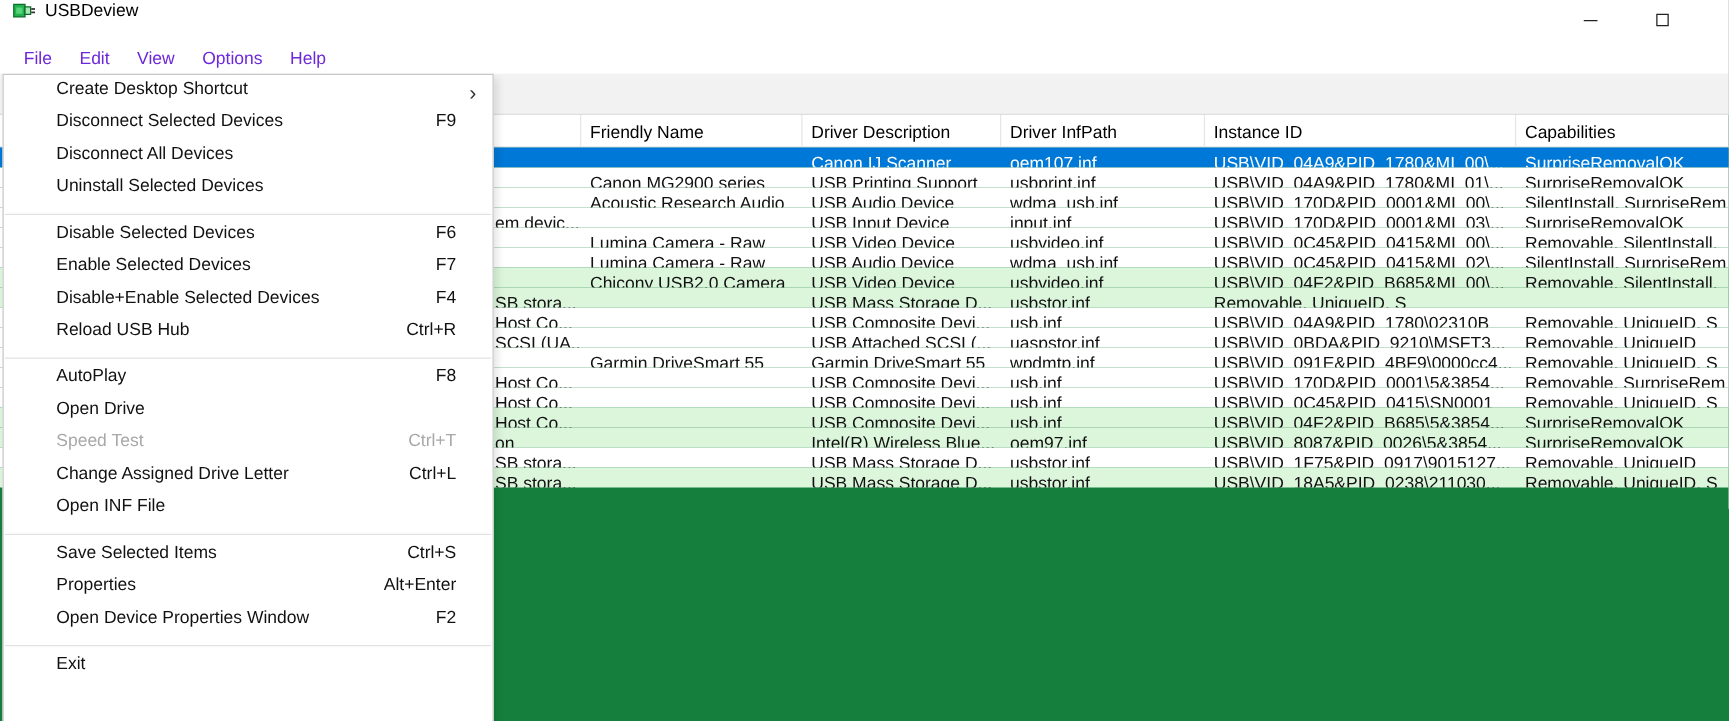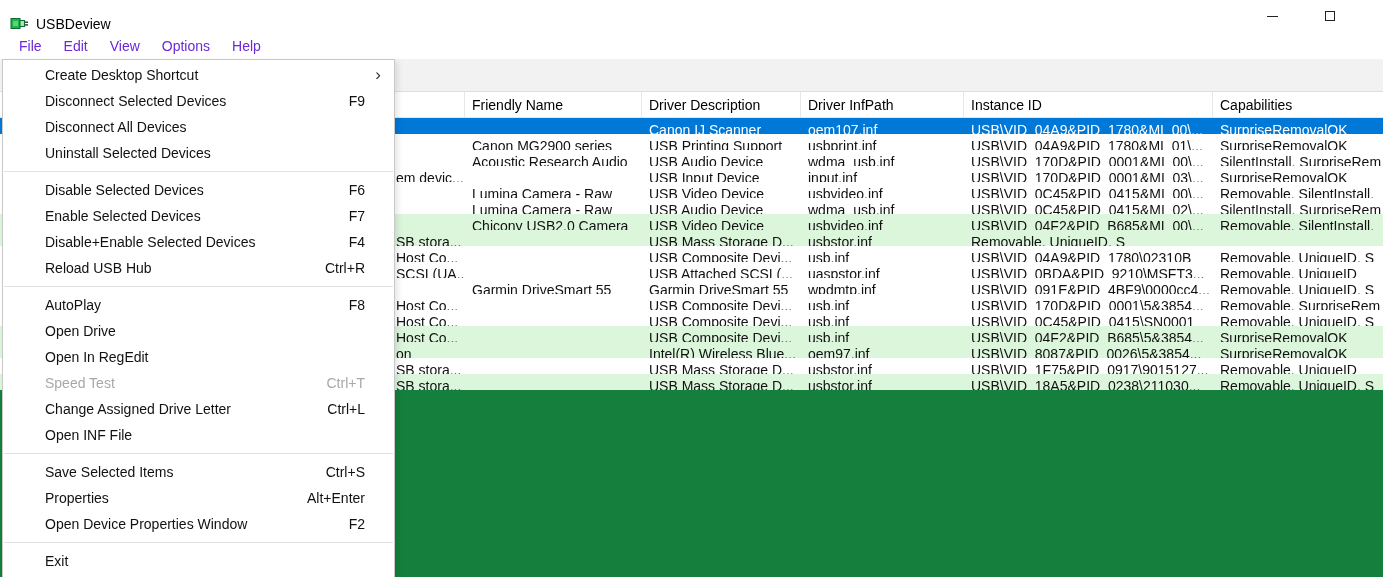--- a/index.html
+++ b/index.html
@@ -3,21 +3,21 @@
 <meta charset="utf-8">
 <style>
   * { margin:0; padding:0; box-sizing:border-box; }
   html,body { background:#888; }
   body { font-family:"Liberation Sans", sans-serif; }
   .window {
     position:relative; width:1383px; height:577px; background:#fff;
     overflow:hidden; font-size:14px; color:#111;
   }
   
-  .titlebar { position:absolute; top:0; left:0; right:0; height:32px; background:#fff; display:flex; align-items:flex-end; }
+  .titlebar { position:absolute; top:0; left:0; right:0; height:32px; background:#fff; display:flex; align-items:flex-start; }
   .app-icon { margin-left:10px; width:19px; height:17px; display:flex; align-items:center; }
   .title-text { margin-left:7px; font-size:14px; color:#000; }
   .win-controls { position:absolute; right:24px; top:0; height:32px; display:flex; }
   .win-btn { width:58px; height:32px; display:flex; align-items:center; justify-content:center; }
   .min-glyph { width:11px; height:1px; background:#222; }
   .max-glyph { width:10px; height:10px; border:1px solid #222; background:transparent; }
   
   .menubar { position:absolute; top:32px; left:0; right:0; height:27px; background:#fff; display:flex; align-items:center; padding-left:8px; }
   .menubar-item { padding:4px 11px; font-size:14px; color:#6d28d9; cursor:default; }
   
@@ -35,21 +35,21 @@
   .col-driver_description { width:159px; }
   .col-driver_infpath { width:163px; }
   .col-instance_id { width:249px; }
   .col-capabilities { width:170px; flex:1 0 auto; border-right:none; }
   
   .menu-dropdown {
     position:absolute; top:59px; left:2px; width:393px; height:560px;
     background:#fff; border:1px solid #c8c8c8; box-shadow:3px 3px 6px rgba(0,0,0,0.10);
     z-index:10; padding-top:2px;
   }
-  .menu-item { position:relative; height:26px; display:flex; align-items:center; padding-left:42px; padding-right:29px; font-size:14px; color:#111; cursor:default; }
+  .menu-item { position:relative; height:26px; display:flex; align-items:flex-start; padding-left:42px; padding-right:29px; font-size:14px; color:#111; cursor:default; }
   .menu-item.disabled { color:#a8a8a8;gap:40px; }
   .menu-label { flex:0 0 auto; }
   .menu-shortcut { margin-left:auto; font-size:14px;padding-left:26px; }
   .menu-arrow { position:absolute; right:13px; top:50%; transform:translateY(-54%); font-size:17px; line-height:1; color:#333; }
   .menu-sep { height:1px; background:#e2e2e2; margin:5px 1px; }
 </style>
 </head>
 <body>
 
 <div class="window">
@@ -266,23 +266,20 @@
         <span class="menu-shortcut">Ctrl+R</span>
       </div>
       <div class="menu-sep"></div>
       <div class="menu-item">
         <span class="menu-label">AutoPlay</span>
         <span class="menu-shortcut">F8</span>
       </div>
       <div class="menu-item">
         <span class="menu-label">Open Drive</span>
       </div>
-      <div class="menu-item">
-        <span class="menu-label">Open In RegEdit</span>
-      </div>
       <div class="menu-item disabled">
         <span class="menu-label">Speed Test</span>
         <span class="menu-shortcut">Ctrl+T</span>
       </div>
       <div class="menu-item">
         <span class="menu-label">Change Assigned Drive Letter</span>
         <span class="menu-shortcut">Ctrl+L</span>
       </div>
       <div class="menu-item">
         <span class="menu-label">Open INF File</span>

